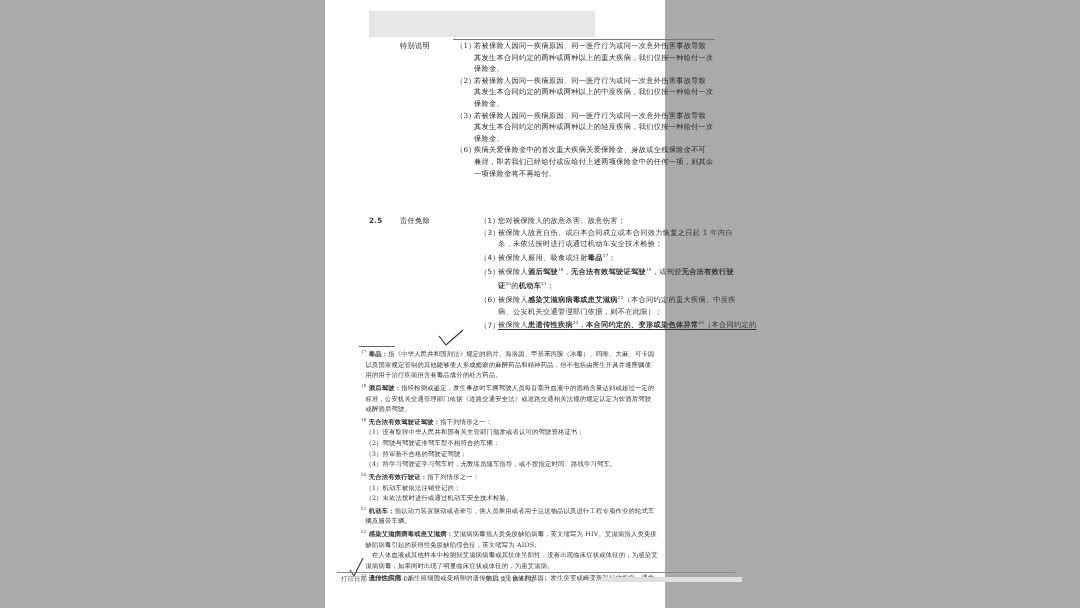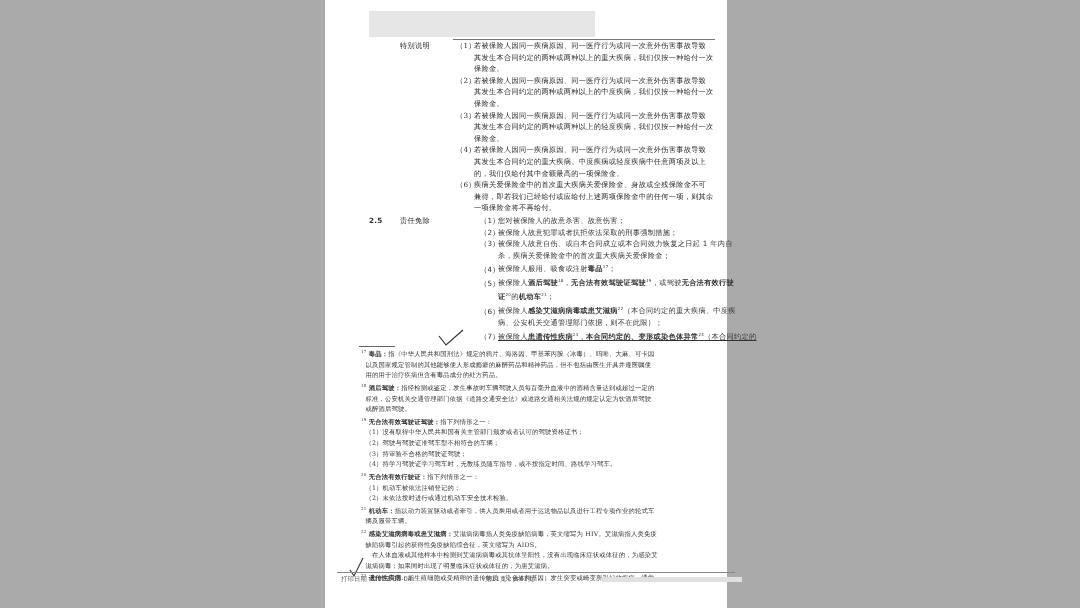--- a/index.html
+++ b/index.html
@@ -1,18 +1,18 @@
 <!DOCTYPE html>
 <html><head>
 <meta charset="utf-8">
 <style>
   html, body { margin:0; padding:0; }
   body { width:1080px; height:608px; background:#aaaaaa; position:relative; overflow:hidden;
          font-family:"DejaVu Serif", serif; color:#2a2a2a; }
-  .page { position:absolute; left:325px; top:0; width:402px; height:608px; background:#ffffff; }
+  .page { position:absolute; left:325px; top:0; width:340px; height:608px; background:#ffffff; }
   .redact { position:absolute; background:#e6e6e6; }
   .hline { position:absolute; height:1px; background:#555; }
   .abs { position:absolute; }
   .t { font-size:7.2px; line-height:11.6px; white-space:nowrap; letter-spacing:0.3px; }
   .s { font-size:6.3px; line-height:10.6px; white-space:nowrap; color:#333; letter-spacing:0.2px; }
   .sans { font-family:"DejaVu Sans", sans-serif; color:#333; }
   .b { font-weight:bold;text-align:right; }
   .u { text-decoration:underline; }
   .num { display:inline-block; width:18px; }
   .fn-term { font-weight:bold; }
@@ -38,45 +38,37 @@
       <span class="num">（2）</span><span>若被保险人因同一疾病原因、同一医疗行为或同一次意外伤害事故导致</span><br>
       <span class="num"></span><span>其发生本合同约定的两种或两种以上的中度疾病，我们仅按一种给付一次</span><br>
       <span class="num"></span><span>保险金。</span>
     </div>
     <div class="t">
       <span class="num">（3）</span><span>若被保险人因同一疾病原因、同一医疗行为或同一次意外伤害事故导致</span><br>
       <span class="num"></span><span>其发生本合同约定的两种或两种以上的轻度疾病，我们仅按一种给付一次</span><br>
       <span class="num"></span><span>保险金。</span>
     </div>
     <div class="t">
-      <span class="num">（4）</span><span>若被保险人因同一疾病原因、同一医疗行为或同一次意外伤害事故导致</span><br>
-      <span class="num"></span><span>其发生本合同约定的重大疾病、中度疾病或轻度疾病中任意两项及以上</span><br>
-      <span class="num"></span><span>的，我们仅给付其中金额最高的一项保险金。</span>
-    </div>
-    <div class="t">
       <span class="num">（6）</span><span>疾病关爱保险金中的首次重大疾病关爱保险金、身故或全残保险金不可</span><br>
       <span class="num"></span><span>兼得，即若我们已经给付或应给付上述两项保险金中的任何一项，则其余</span><br>
       <span class="num"></span><span>一项保险金将不再给付。</span>
     </div>
   </div>
 
   <div class="abs t b sans" style="left:44px;top:215px;">2.5</div>
   <div class="abs t" style="left:75px;top:215px;">责任免除</div>
 
   <div class="abs sans" style="left:127px;top:215px;">
     <div style="padding-left:4px;margin-left:24px;">
       <div class="t sans">
         <span class="num">（1）</span><span>您对被保险人的故意杀害、故意伤害；</span>
       </div>
       <div class="t sans">
-        <span class="num">（2）</span><span>被保险人故意犯罪或者抗拒依法采取的刑事强制措施；</span>
-      </div>
-      <div class="t sans">
         <span class="num">（3）</span><span>被保险人故意自伤、或自本合同成立或本合同效力恢复之日起 1 年内自</span><br>
-        <span class="num"></span><span>杀，疾病关爱保险金中的首次重大疾病关爱保险金；</span>
+        <span class="num"></span><span>杀，未依法按时进行或通过机动车安全技术检验；</span>
       </div>
       <div class="t sans">
         <span class="num">（4）</span><span>被保险人服用、吸食或注射</span><span class="b">毒品</span><sup style="font-size:4px;">17</sup><span>；</span>
       </div>
       <div class="t sans">
         <span class="num">（5）</span><span>被保险人</span><span class="b">酒后驾驶</span><sup style="font-size:4px;">18</sup><span>，</span><span class="b">无合法有效驾驶证驾驶</span><sup style="font-size:4px;">19</sup><span>，或驾驶</span><span class="b">无合法有效行驶</span><br>
         <span class="num"></span><span class="b">证</span><sup style="font-size:4px;">20</sup><span>的</span><span class="b">机动车</span><sup style="font-size:4px;">21</sup><span>；</span>
       </div>
       <div class="t sans">
         <span class="num">（6）</span><span>被保险人</span><span class="b">感染艾滋病病毒或患艾滋病</span><sup style="font-size:4px;">22</sup><span>（本合同约定的重大疾病、中度疾</span><br>

